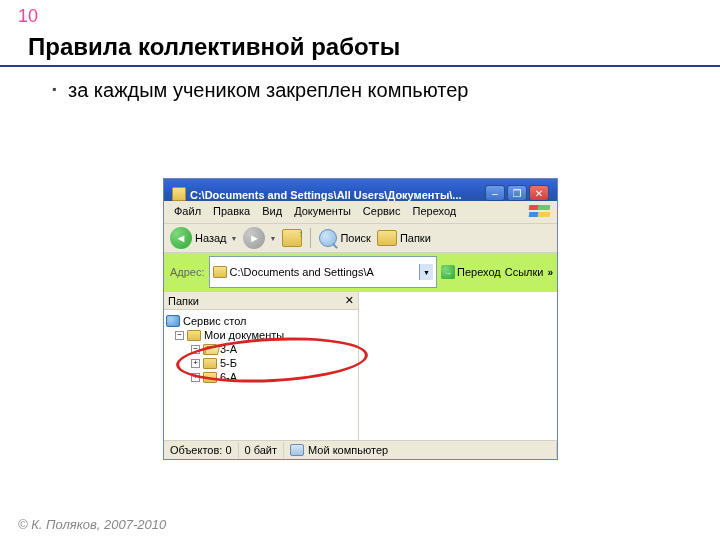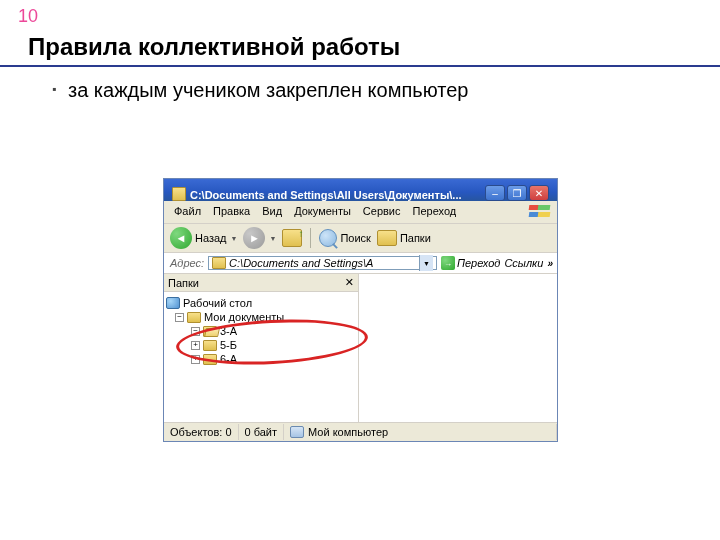--- a/index.html
+++ b/index.html
@@ -142,31 +142,31 @@
     content: ""; position: absolute; width: 6px; height: 2px;
     background: #6090c0; bottom: -1px; right: -2px; transform: rotate(45deg);
   }
   .folders-icon {
     width: 20px; height: 16px;
     background: linear-gradient(#f7e08a, #e0c050);
     border: 1px solid #b09030;
     border-radius: 2px;
   }
   .addressbar {
-    background: #ffffff;
+    background: #bef264;
     border-bottom: 1px solid #d4d0c8;
     padding: 3px 6px;
-    display: flex; align-items: center; gap: 4px; font-style: italic;
+    display: flex; align-items: center; gap: 4px;
   }
   .addr-label { color: #666; }
   .addr-field {
     flex: 1;
     background: #fff;
     border: 1px solid #7f9db9;
-    height: 14px;
+    height: 32px;
     display: flex; align-items: center;
     padding: 0 3px; gap: 3px;
   }
   .addr-field .folder-mini {
     width: 14px; height: 12px;
     background: linear-gradient(#f7e08a, #e0c050);
     border: 1px solid #b09030;
     border-radius: 1px;
   }
   .addr-field .addr-text { flex: 1; overflow: hidden; white-space: nowrap; }
@@ -358,21 +358,21 @@
 
     <div class="body-area">
       <div class="tree-pane">
         <div class="tree-header">
           <span>Папки</span>
           <span class="tree-close">✕</span>
         </div>
         <div class="tree-body">
           <div class="tree-item">
             <div class="desktop-icon"></div>
-            <span>Рабочий стол</span>
+            <span>Сервис стол</span>
           </div>
           <div class="tree-item">
             <span class="spacer" style="width:6px"></span>
             <div class="expander">−</div>
             <div class="folder-icon"></div>
             <span>Мои документы</span>
           </div>
           <div class="tree-item">
             <span class="spacer" style="width:22px"></span>
             <div class="expander">−</div>
@@ -403,13 +403,14 @@
       <div class="cell wide">
         <div class="mycomp-icon"></div>
         <span>Мой компьютер</span>
       </div>
     </div>
 
   </div>
 </div>
 
 <div class="footer">
+  <span>© К. Поляков, 2007-2010</span>
 </div>
 
 </body></html>

